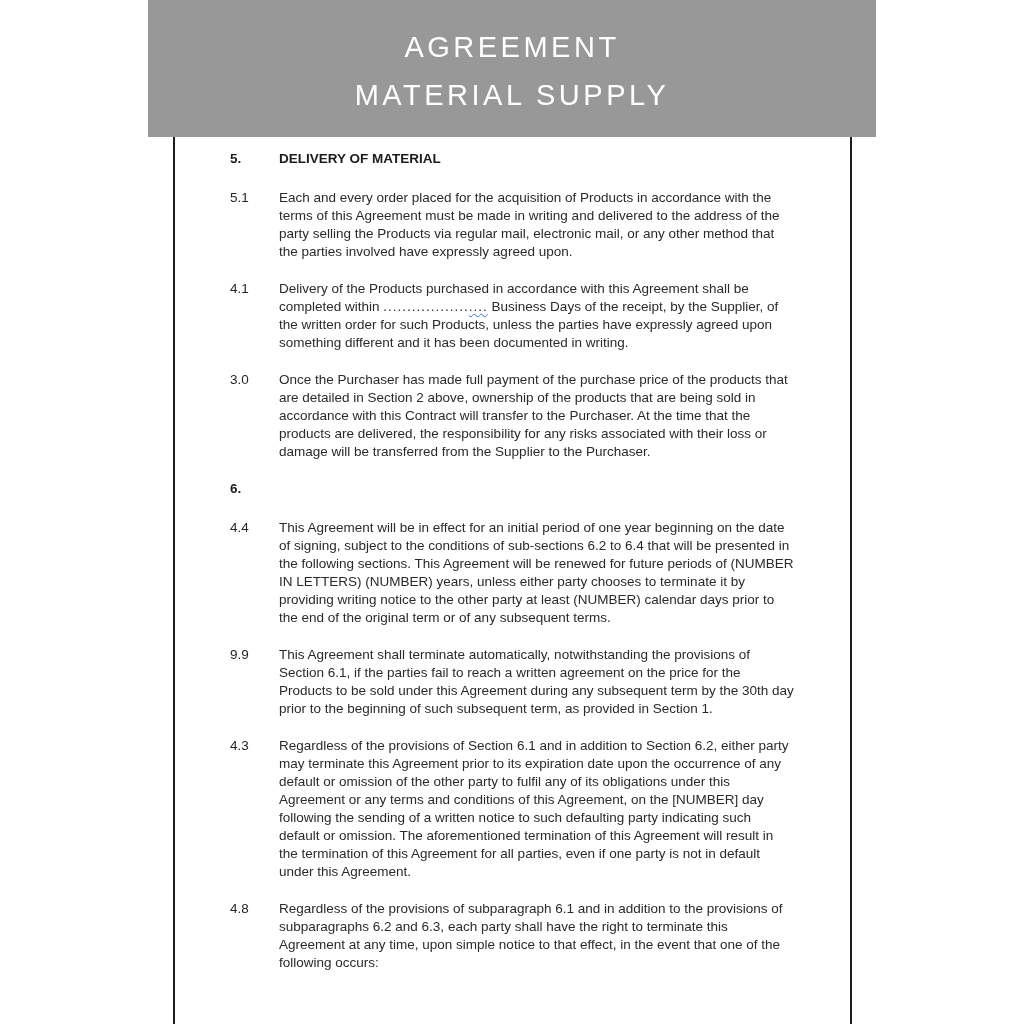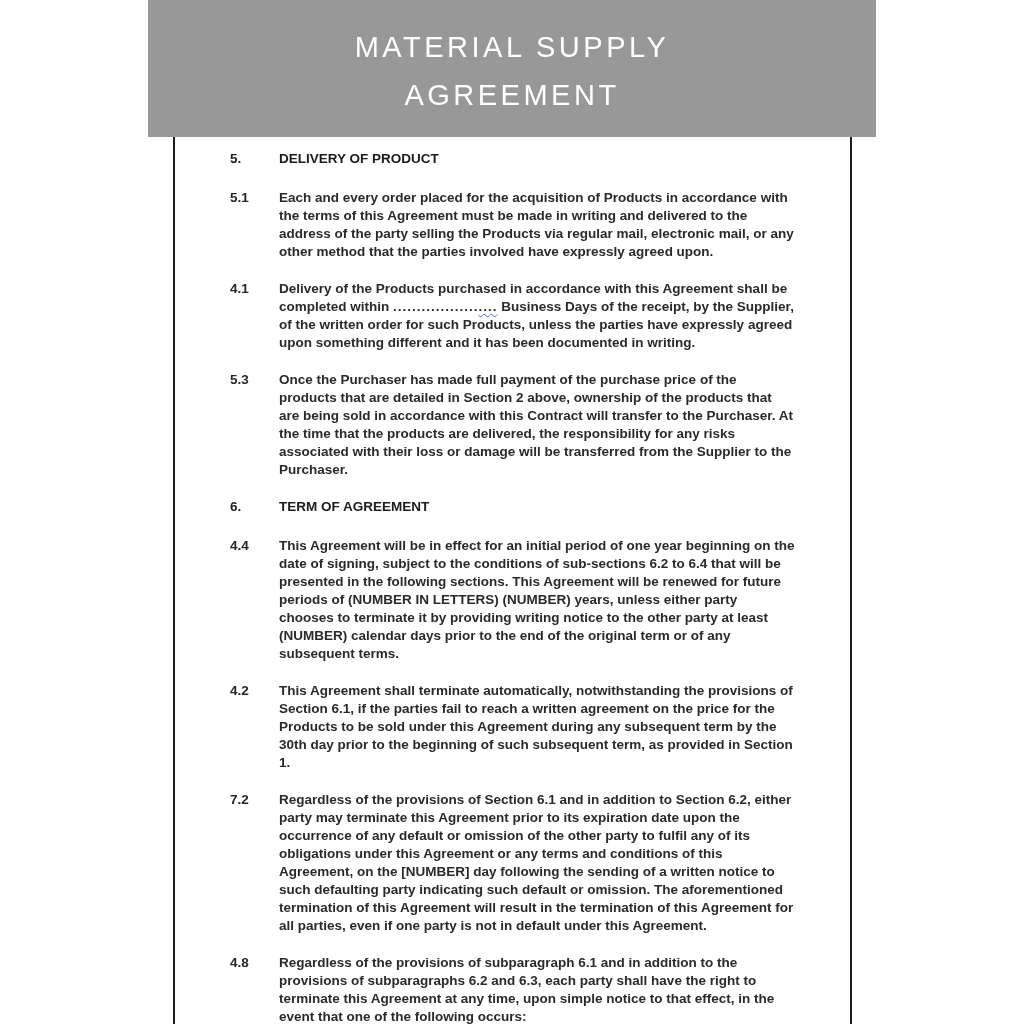--- a/index.html
+++ b/index.html
@@ -49,84 +49,83 @@
     font-size: 13.5px; line-height: 18px;
     color: #262626;
   }
   .num.bold, .txt.bold { font-weight: bold; color: #1b1b1b; }
   .txt {
     width: 516px;
     font-size: 13.5px; line-height: 18px;
     color: #2a2a2a;
   }
   .heading-row { margin-bottom: 21px; }
-  .para-row { margin-bottom: 19px; font-weight: bold; }
+  .para-row { margin-bottom: 19px; }
   .section-gap { margin-top: 8px; }
 
   .dots {
     letter-spacing: 1px;
     color: #2a2a2a;
   }
   .dots-squiggle {
     letter-spacing: 1px;
     color: #2a2a2a;
     text-decoration-line: underline;
     text-decoration-style: wavy;
     text-decoration-color: #3b6ed0;
     text-decoration-thickness: 1px;
     text-underline-offset: 2px;
   }
 </style>
 </head>
 <body>
 
 <div class="banner">
+  <div class="banner-line">AGREEMENT</div>
   <div class="banner-line">MATERIAL SUPPLY</div>
-  <div class="banner-line">AGREEMENT</div>
 </div>
 
 <div class="page">
 
   <div class="row heading-row">
     <div class="num bold">5.</div>
-    <div class="txt bold">DELIVERY OF PRODUCT</div>
+    <div class="txt bold">DELIVERY OF MATERIAL</div>
   </div>
 
   <div class="row para-row">
     <div class="num">5.1</div>
     <div class="txt">Each and every order placed for the acquisition of Products in accordance with the terms of this Agreement must be made in writing and delivered to the address of the party selling the Products via regular mail, electronic mail, or any other method that the parties involved have expressly agreed upon.</div>
   </div>
 
   <div class="row para-row">
     <div class="num">4.1</div>
     <div class="txt"><span>Delivery of the Products purchased in accordance with this Agreement shall be completed within </span><span class="dots">..................</span><span class="dots-squiggle">....</span><span> Business Days of the receipt, by the Supplier, of the written order for such Products, unless the parties have expressly agreed upon something different and it has been documented in writing.</span></div>
   </div>
 
   <div class="row para-row">
-    <div class="num">5.3</div>
+    <div class="num">3.0</div>
     <div class="txt">Once the Purchaser has made full payment of the purchase price of the products that are detailed in Section 2 above, ownership of the products that are being sold in accordance with this Contract will transfer to the Purchaser. At the time that the products are delivered, the responsibility for any risks associated with their loss or damage will be transferred from the Supplier to the Purchaser.</div>
   </div>
 
   <div class="row heading-row section-gap">
     <div class="num bold">6.</div>
-    <div class="txt bold">TERM OF AGREEMENT</div>
   </div>
 
   <div class="row para-row">
     <div class="num">4.4</div>
     <div class="txt">This Agreement will be in effect for an initial period of one year beginning on the date of signing, subject to the conditions of sub-sections 6.2 to 6.4 that will be presented in the following sections.  This Agreement will be renewed for future periods of (NUMBER IN LETTERS) (NUMBER) years, unless either party chooses to terminate it by providing writing notice to the other party at least (NUMBER) calendar days prior to the end of the original term or of any subsequent terms.</div>
   </div>
 
   <div class="row para-row">
-    <div class="num">4.2</div>
+    <div class="num">9.9</div>
     <div class="txt">This Agreement shall terminate automatically, notwithstanding the provisions of Section 6.1, if the parties fail to reach a written agreement on the price for the Products to be sold under this Agreement during any subsequent term by the 30th day prior to the beginning of such subsequent term, as provided in Section 1.</div>
   </div>
 
   <div class="row para-row">
-    <div class="num">7.2</div>
+    <div class="num">4.3</div>
     <div class="txt">Regardless of the provisions of Section 6.1 and in addition to Section 6.2, either party may terminate this Agreement prior to its expiration date upon the occurrence of any default or omission of the other party to fulfil any of its obligations under this Agreement or any terms and conditions of this Agreement, on the [NUMBER] day following the sending of a written notice to such defaulting party indicating such default or omission. The aforementioned termination of this Agreement will result in the termination of this Agreement for all parties, even if one party is not in default under this Agreement.</div>
   </div>
 
   <div class="row para-row">
     <div class="num">4.8</div>
     <div class="txt">Regardless of the provisions of subparagraph 6.1 and in addition to the provisions of subparagraphs 6.2 and 6.3, each party shall have the right to terminate this Agreement at any time, upon simple notice to that effect, in the event that one of the following occurs:</div>
   </div>
 
 </div>
 

